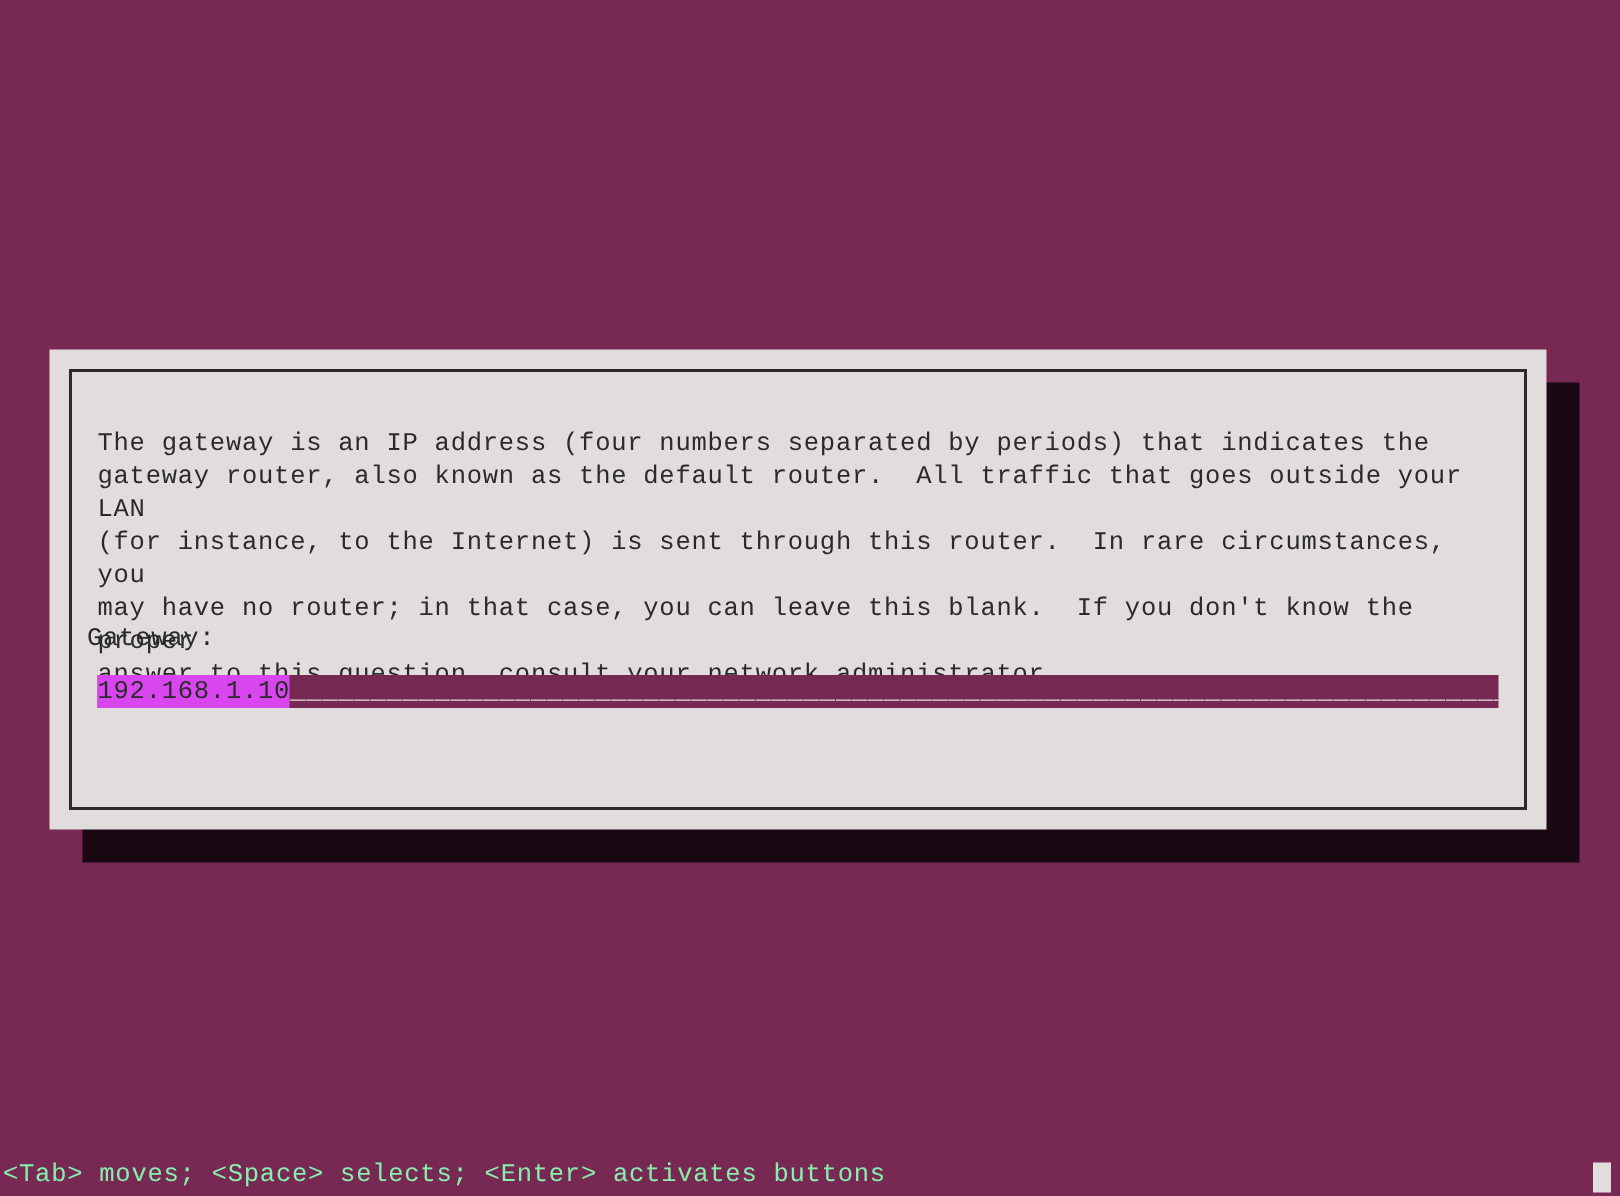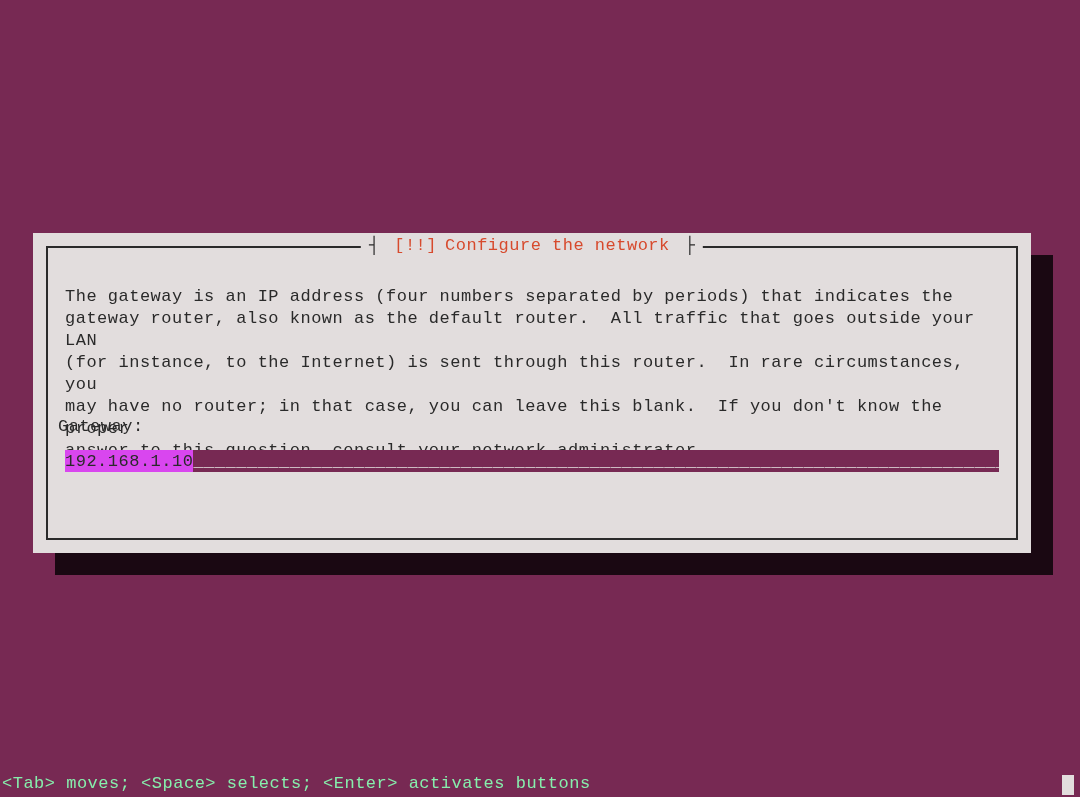--- a/index.html
+++ b/index.html
@@ -131,23 +131,20 @@
       background-color: #e2dddd;
     }
   </style>
 </head>
 <body>
 
 <div class="dialog-shadow"></div>
 
 <div class="dialog">
   <div class="dialog-inner-border">
-    <div class="dialog-title">
-      <span class="title-border-l">┤ </span><span class="title-text">[!!]</span><span class="title-text">Configure the network</span><span class="title-border-r"> ├</span>
-    </div>
 
     <div class="body-text">The gateway is an IP address (four numbers separated by periods) that indicates the
 gateway router, also known as the default router.  All traffic that goes outside your LAN
 (for instance, to the Internet) is sent through this router.  In rare circumstances, you
 may have no router; in that case, you can leave this blank.  If you don't know the proper
 answer to this question, consult your network administrator.</div>
 
     <div class="field-label">Gateway:</div>
 
     <div class="input-container">

